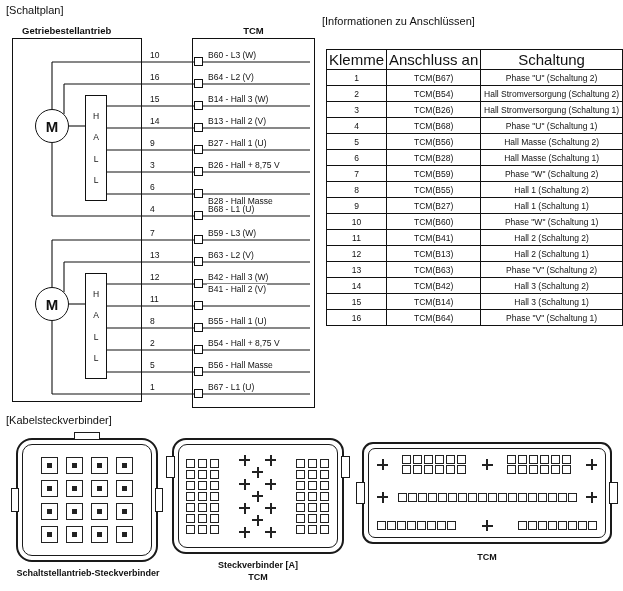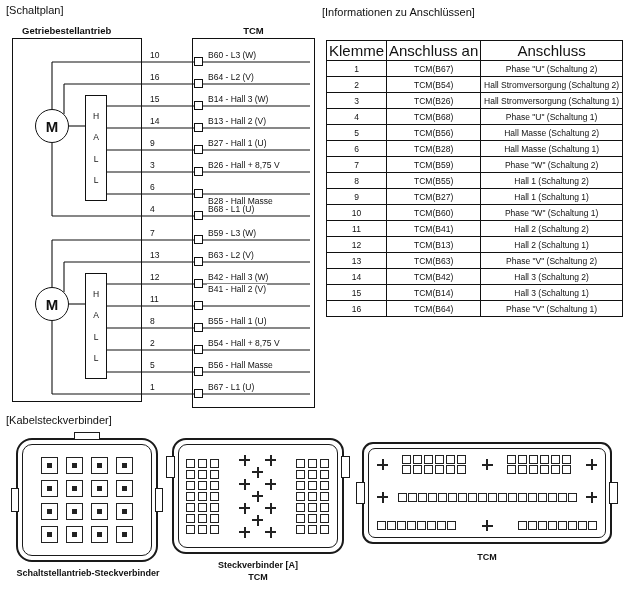--- a/index.html
+++ b/index.html
@@ -154,28 +154,28 @@
       <div class="pin-lab" style="left: 207px; top: 338px;">B54 - Hall + 8,75 V</div>
       <div class="wire-num" style="left: 150px; top: 360px;">5</div>
       <div class="pin-sq" style="left: 194px; top: 367px;"></div>
       <div class="pin-lab" style="left: 207px; top: 360px;">B56 - Hall  Masse</div>
       <div class="wire-num" style="left: 150px; top: 382px;">1</div>
       <div class="pin-sq" style="left: 194px; top: 389px;"></div>
       <div class="pin-lab" style="left: 207px; top: 382px;">B67 - L1 (U)</div>
     </div>
 </div>
 
-<div class="abs" style="left:320px;top:2px;width:303px;height:340px">
+<div class="abs" style="left:320px;top:11px;width:303px;height:340px">
   <div class="abs sec-title" style="left:2px;top:4px">[Informationen zu Anschlüssen]</div>
   <table class="abs" style="left:6px;top:38px">
     <thead>
       <tr>
         <th style="width:42px">Klemme</th>
         <th style="width:78px">Anschluss an</th>
-        <th style="width:164px">Anschluss</th>
+        <th style="width:164px">Schaltung</th>
       </tr>
     </thead>
     <tbody>
         <tr>
           <td>1</td>
           <td>TCM(B67)</td>
           <td>Phase "U" (Schaltung 2)</td>
         </tr>
         <tr>
           <td>2</td>

